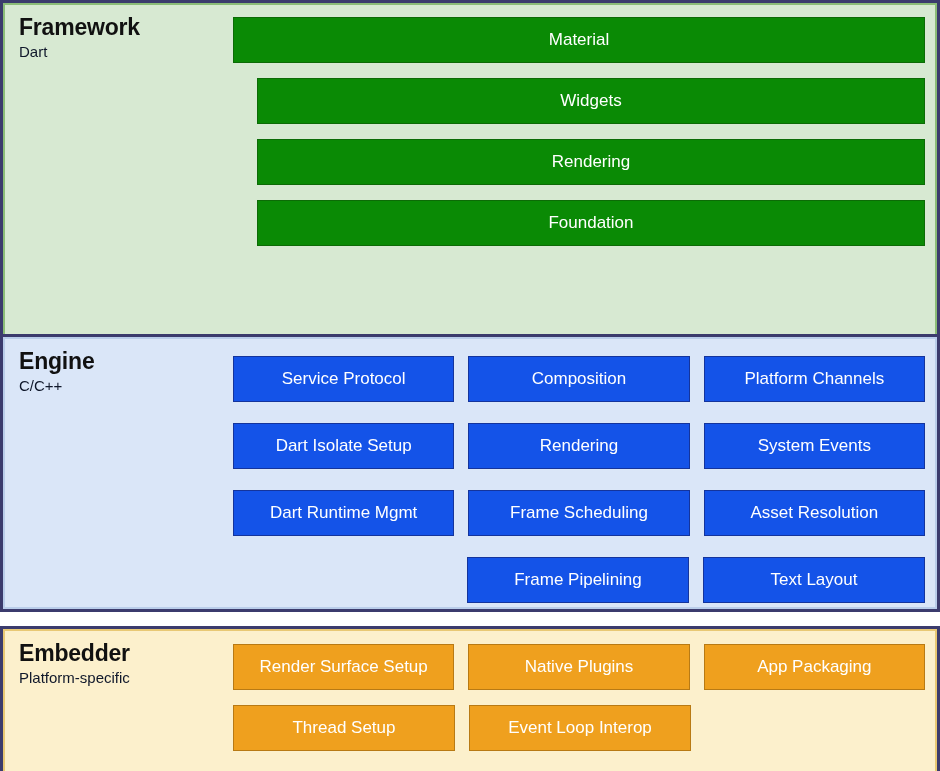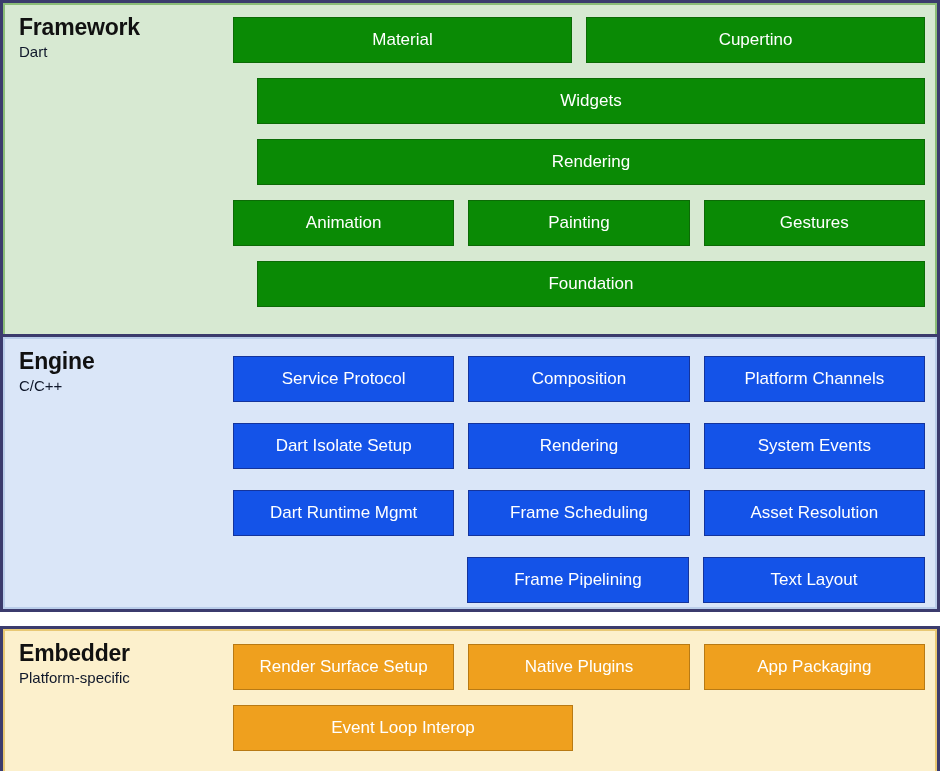--- a/index.html
+++ b/index.html
@@ -148,36 +148,30 @@
 
       <div class="layer-title">
         <div class="title-main">Framework</div>
         <div class="title-sub">Dart</div>
       </div>
 
       <div class="layer-body">
 
         <div class="box-row">
           <div class="box box-green">Material</div>
-          <div class="box box-green">Cupertino</div>
         </div>
 
         <div class="box-row">
           <div class="box box-green col-full">Widgets</div>
         </div>
 
         <div class="box-row">
           <div class="box box-green col-full">Rendering</div>
         </div>
 
-        <div class="box-row">
-          <div class="box box-green">Animation</div>
-          <div class="box box-green">Painting</div>
-          <div class="box box-green">Gestures</div>
-        </div>
 
         <div class="box-row">
           <div class="box box-green col-full">Foundation</div>
         </div>
 
       </div>
     </div>
   </section>
 
   <section class="layer layer-engine">
@@ -228,20 +222,21 @@
 
       <div class="layer-body">
 
         <div class="box-row">
           <div class="box box-orange">Render Surface Setup</div>
           <div class="box box-orange">Native Plugins</div>
           <div class="box box-orange">App Packaging</div>
         </div>
 
         <div class="box-row">
+          <div class="box box-orange">Thread Setup</div>
           <div class="box box-orange">Event Loop Interop</div>
           <div class="box empty"></div>
         </div>
 
       </div>
     </div>
   </section>
 
 </div>
 

